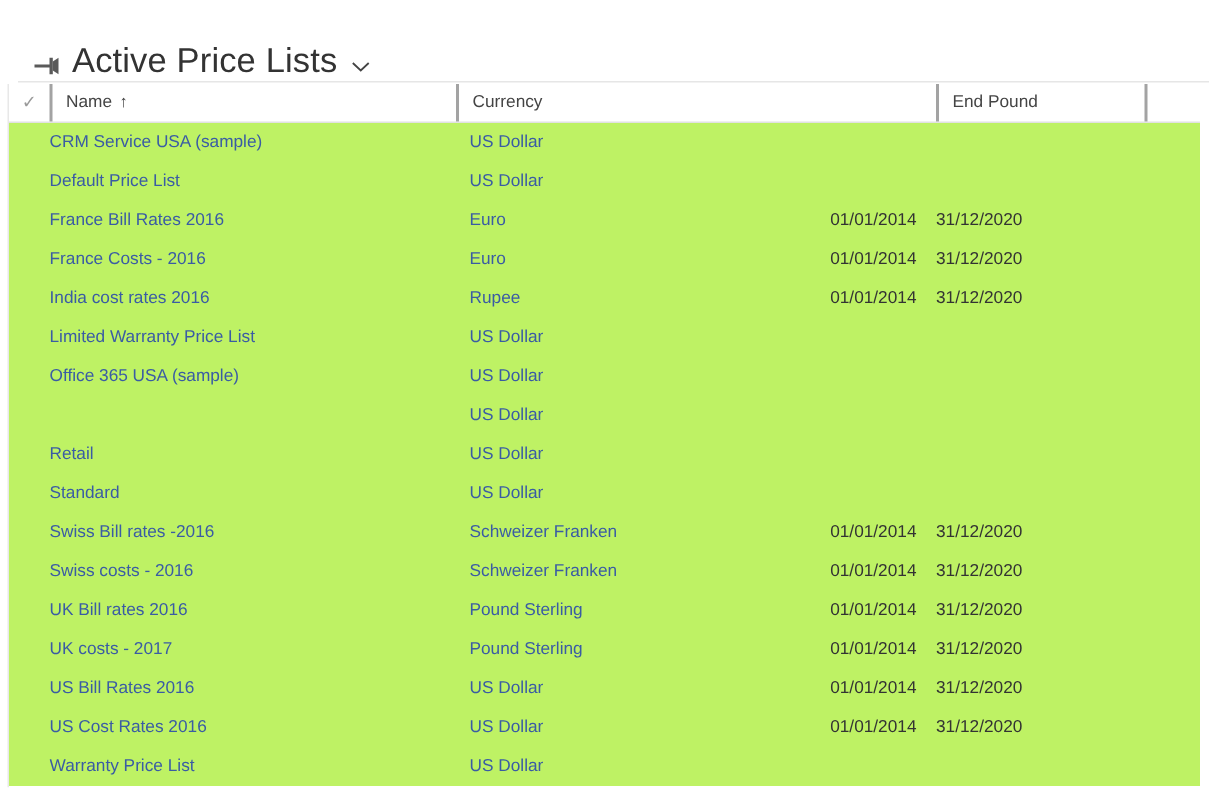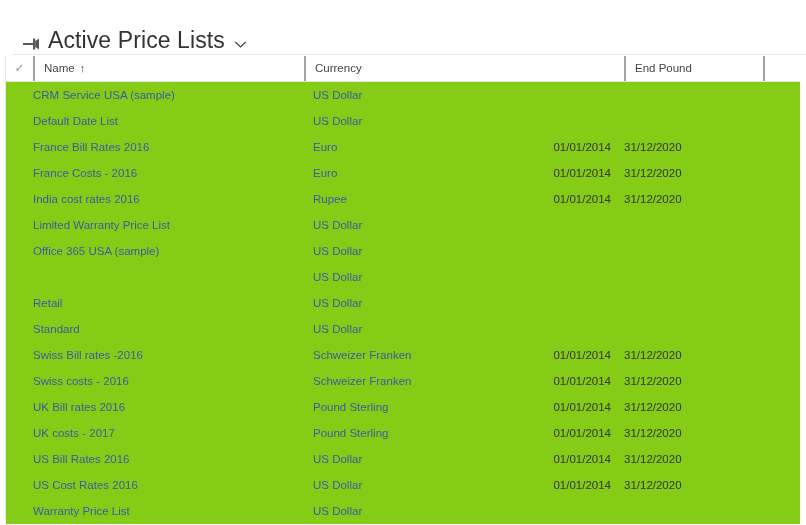--- a/index.html
+++ b/index.html
@@ -125,21 +125,21 @@
   }
 
   
   .grid-body {
     position: relative;
   }
   .row {
     position: relative;
     height: 26px;
     box-sizing: border-box;
-    background: #84cc16;
+    background: #bef264;
   }
   .cell {
     position: absolute;
     top: 0;
     height: 26px;
     line-height: 26px;
     font-size: 11.5px;
     white-space: nowrap;
     overflow: hidden;
     box-sizing: border-box;
@@ -192,21 +192,21 @@
     </div>
 
     <div class="grid-body" id="grid-body">
         <div class="row">
           <div class="cell c-name">CRM Service USA (sample)</div>
           <div class="cell c-currency">US Dollar</div>
           <div class="cell c-start"></div>
           <div class="cell c-end"></div>
         </div>
         <div class="row">
-          <div class="cell c-name">Default Date List</div>
+          <div class="cell c-name">Default Price List</div>
           <div class="cell c-currency">US Dollar</div>
           <div class="cell c-start"></div>
           <div class="cell c-end"></div>
         </div>
         <div class="row">
           <div class="cell c-name">France Bill Rates 2016</div>
           <div class="cell c-currency">Euro</div>
           <div class="cell c-start">01/01/2014</div>
           <div class="cell c-end">31/12/2020</div>
         </div>

